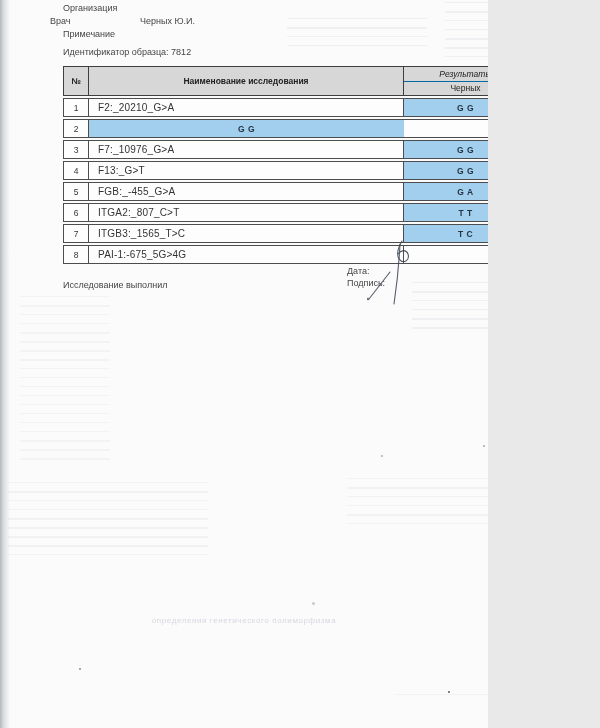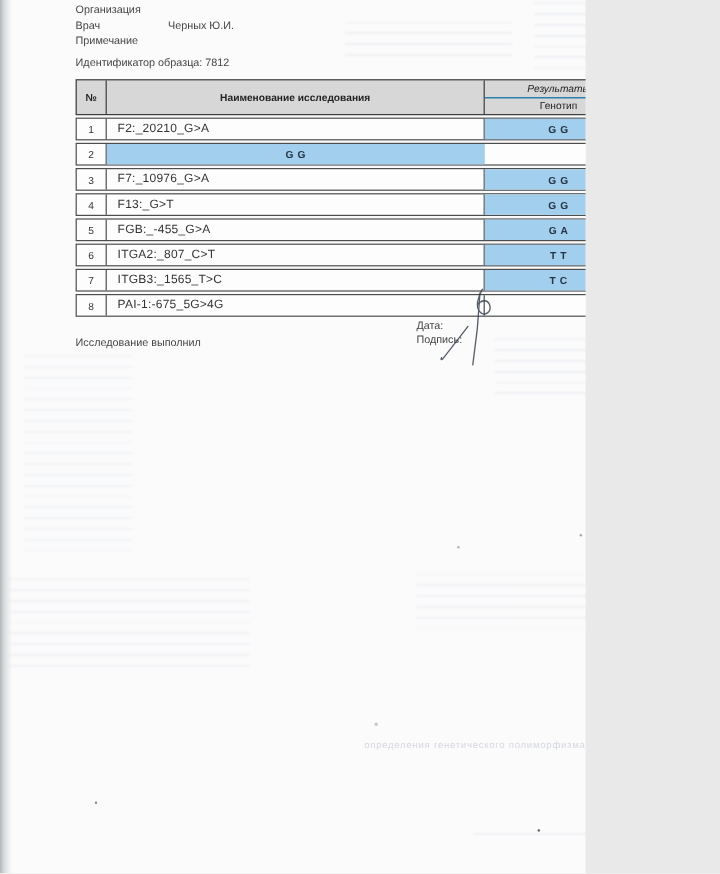--- a/index.html
+++ b/index.html
@@ -33,43 +33,43 @@
     border-right:1px solid var(--border);box-sizing:border-box;color:#333;}
   .c-name{display:flex;align-items:center;padding-left:9px;font-size:10px;
     border-right:1px solid var(--border);box-sizing:border-box;letter-spacing:.2px;color:#333;}
   .c-geno{display:flex;align-items:center;justify-content:center;font-size:8.5px;
     font-weight:700;color:#253443;background:var(--geno-bg);letter-spacing:.5px;}
   
   .smudge{position:absolute;
     background:repeating-linear-gradient(to bottom, rgba(140,150,168,.20) 0px,
       rgba(140,150,168,.20) 1.5px, transparent 1.5px, transparent 9px);
     filter:blur(.7px); opacity:.55;}
-  .caption-bleed{position:absolute;left:0;right:0;text-align:right;
+  .caption-bleed{position:absolute;left:0;right:0;text-align:center;
     color:rgba(140,150,170,.35);font-size:8px;letter-spacing:.6px;filter:blur(.4px);}
   .speck{position:absolute;border-radius:50%;}
 </style>
 </head>
 <body>
 
 <div class="page">
   <div class="edge-shadow"></div>
 
   <div class="abs meta" style="left:63px;top:3px">Организация</div>
-  <div class="abs meta" style="left:63px;top:16px">Врач</div>
+  <div class="abs meta" style="left:50px;top:16px">Врач</div>
   <div class="abs meta" style="left:140px;top:16px">Черных Ю.И.</div>
   <div class="abs meta" style="left:63px;top:29px">Примечание</div>
   <div class="abs meta" style="left:63px;top:47px">Идентификатор образца: 7812</div>
 
   <div class="rtable">
     <div class="thead">
       <div class="th th-num">№</div>
       <div class="th th-name">Наименование исследования</div>
       <div class="th-results">
         <div class="top">Результаты</div>
-        <div>Генотип</div>
+        <div>Черных</div>
       </div>
     </div>
     <div class="tbody">
         <div class="trow">
           <div class="c-num">1</div>
           <div class="c-name">F2:_20210_G&gt;A</div>
           <div class="c-geno">G G</div>
         </div>
         <div class="trow">
           <div class="c-num">2</div>

